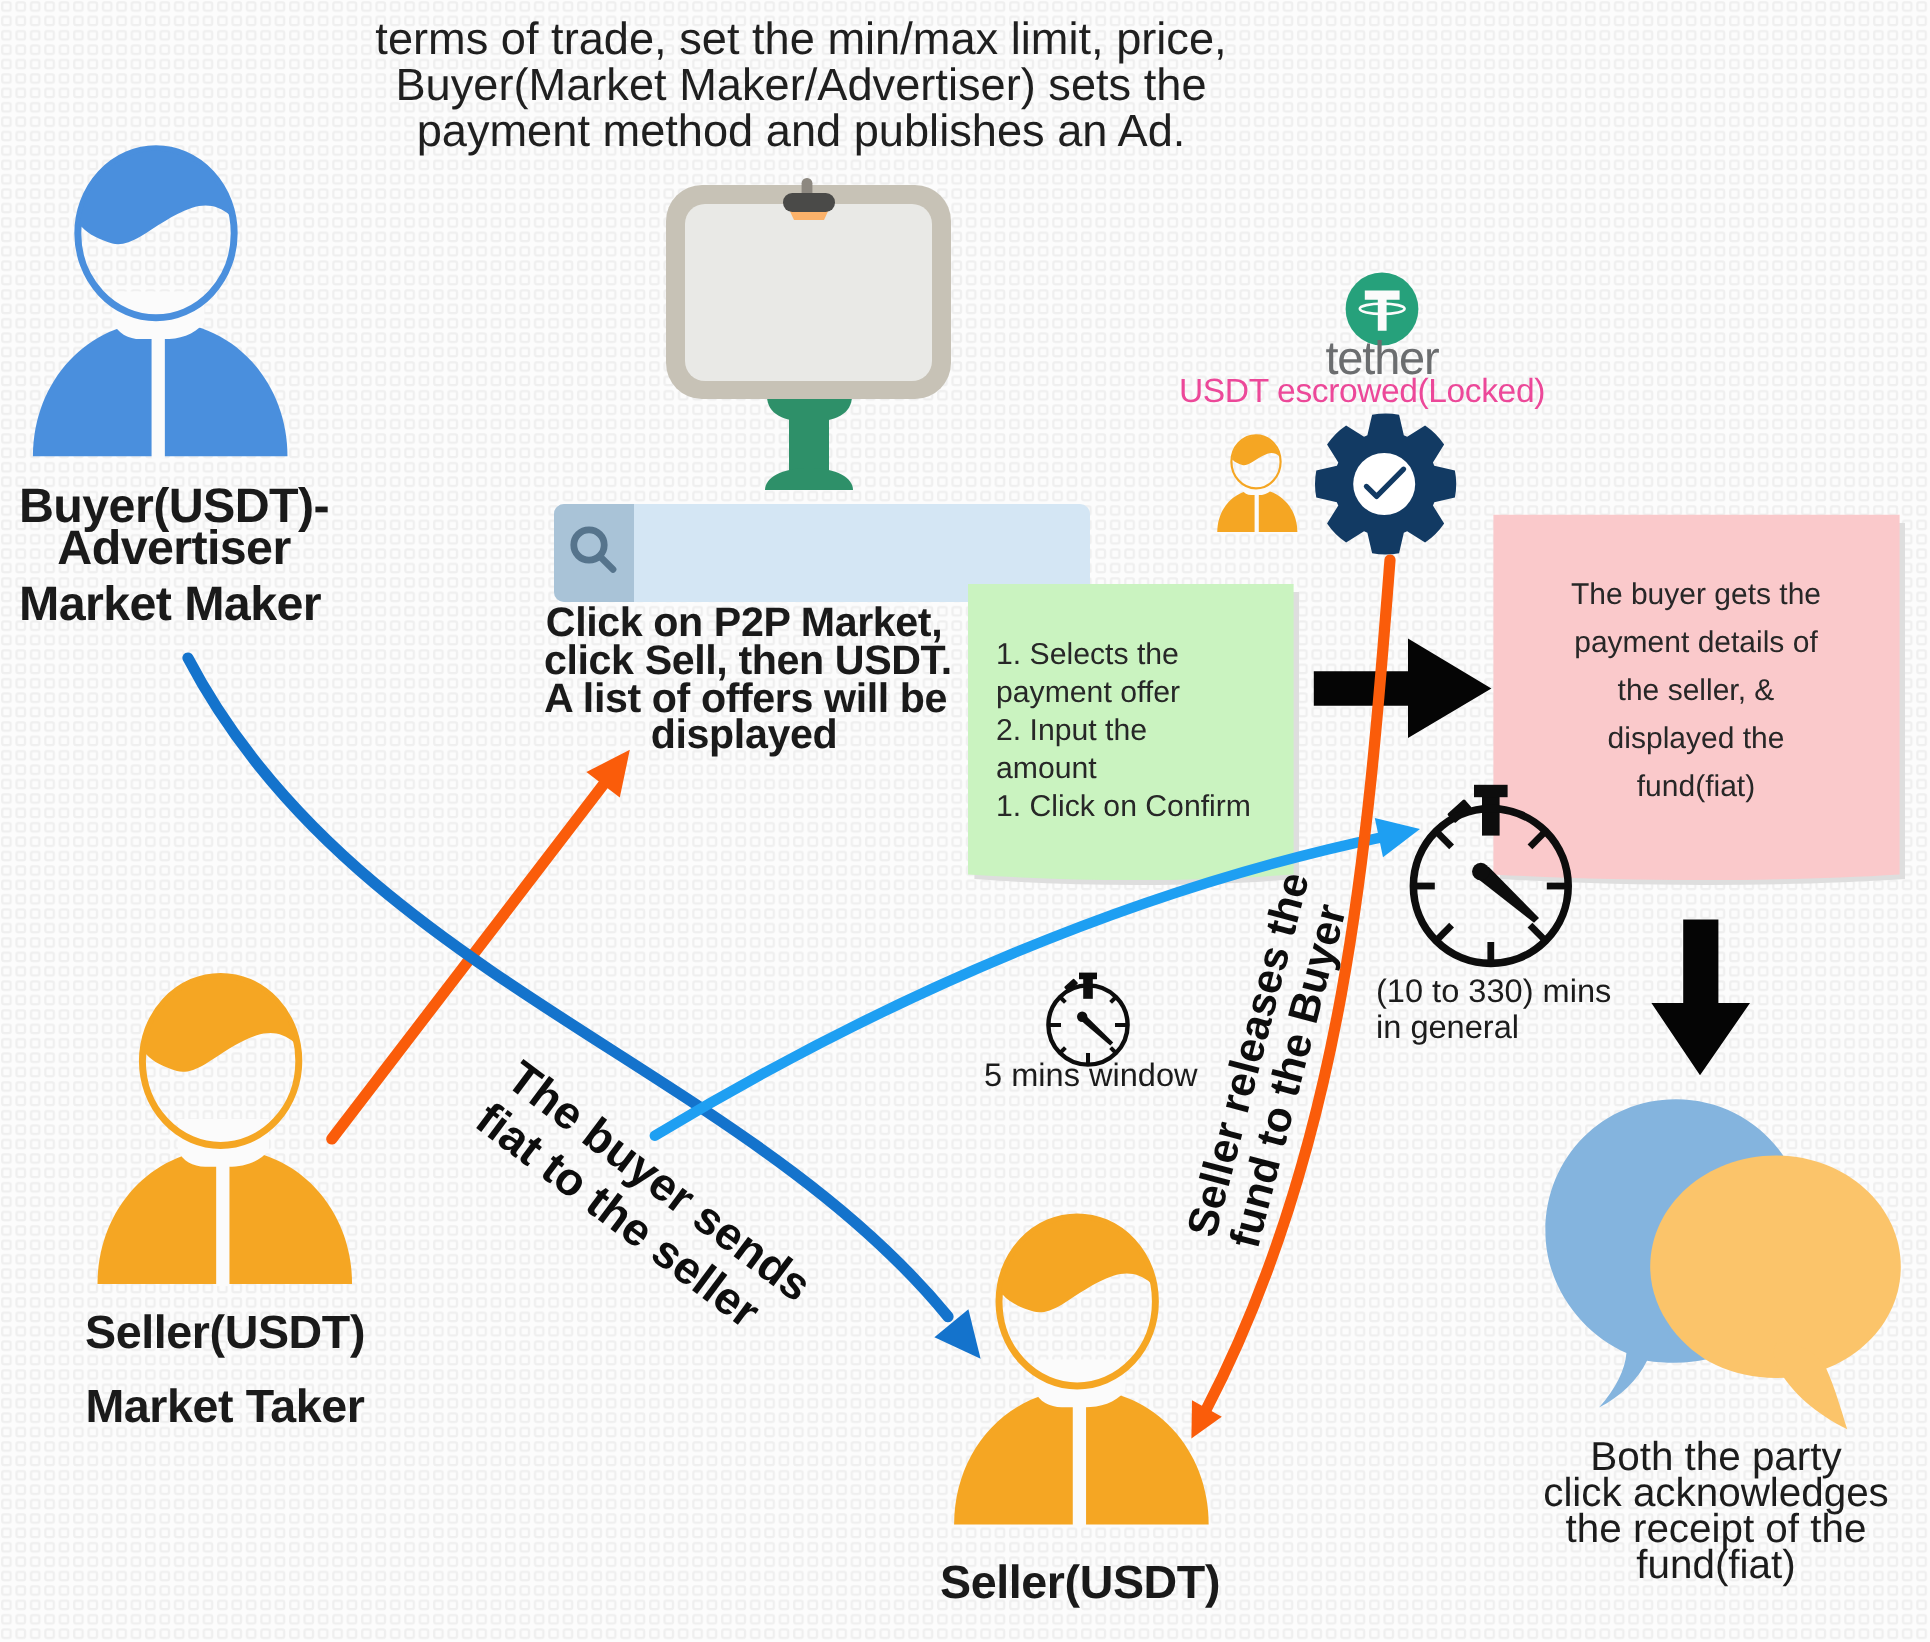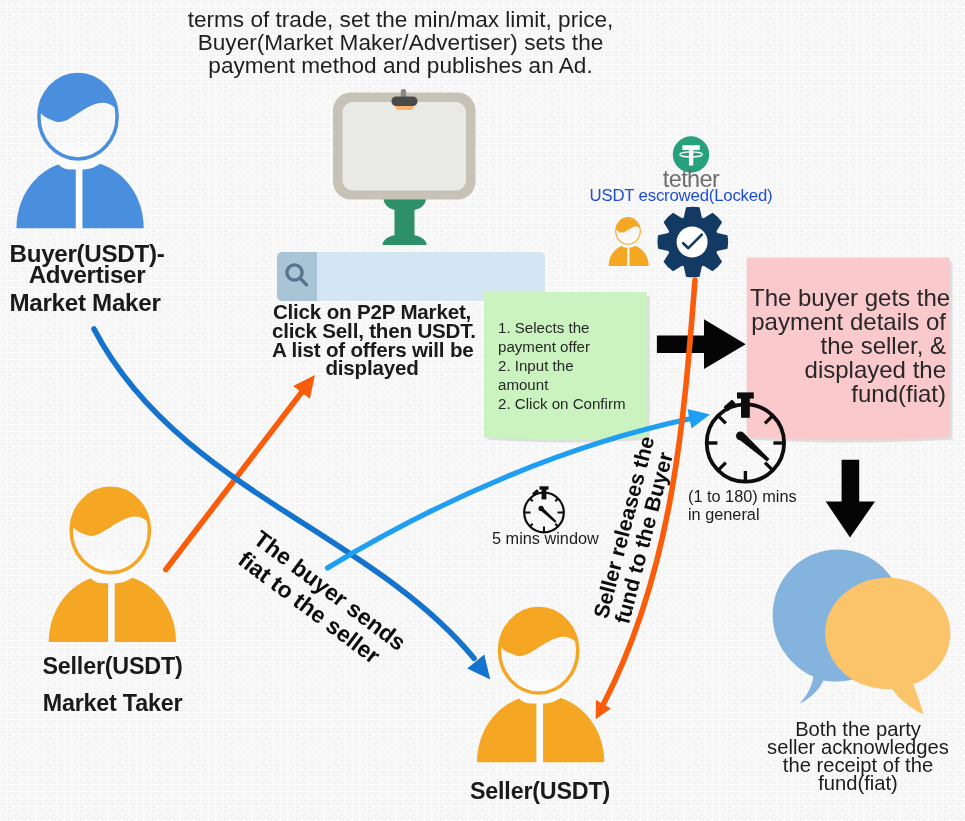--- a/index.html
+++ b/index.html
@@ -19,23 +19,23 @@
   #hdr{left:0;top:9px;width:801px;text-align:center;font-size:22.6px;line-height:22.8px;color:#1f1f1f;}
   .bold{font-weight:bold;}
   .note{font-size:17px;line-height:25px;color:#272727;}
   #buyerlbl{left:-5px;top:243px;width:184px;font-size:24.2px;line-height:21.3px;letter-spacing:-0.3px;}
   #buyerrole{left:-7px;top:292px;width:184px;font-size:24.2px;line-height:21.3px;letter-spacing:-0.3px;}
   #sellerlbl{left:-2px;top:656px;width:229px;font-size:23.3px;line-height:21.5px;letter-spacing:-0.2px;}
   #sellerrole{left:-10px;top:693px;width:245px;font-size:23.3px;line-height:21.5px;letter-spacing:-0.2px;}
   #sellerbot{left:425px;top:781px;width:230px;font-size:23.3px;line-height:21.5px;letter-spacing:-0.2px;}
   #marketnote{left:272px;top:303px;width:200px;font-size:20.6px;line-height:18.8px;letter-spacing:-0.2px;}
   #greennote{left:498px;top:318px;width:160px;font-size:15.1px;line-height:19.1px;}
-  #pinknote{left:750px;top:286px;width:196px;font-size:24px;line-height:24.1px;text-align:right;}
+  #pinknote{left:750px;top:286px;width:196px;font-size:15px;line-height:24.1px;}
   #tetherword{left:631px;top:166px;width:120px;font-size:23.5px;font-weight:normal;color:#6b6d6f;letter-spacing:-0.6px;}
-  #escrowcap{left:531px;top:186px;width:300px;font-size:16.8px;color:#1d4ed8;letter-spacing:-0.2px;}
+  #escrowcap{left:531px;top:186px;width:300px;font-size:16.8px;color:#ec4899;letter-spacing:-0.2px;}
   #fivemin{left:492px;top:529px;font-size:16.3px;color:#1c1c1c;}
   #rangemin{left:688px;top:487px;font-size:16.3px;line-height:18.3px;color:#1c1c1c;}
   #chatnote{left:752px;top:720px;width:212px;font-size:20.2px;line-height:18.1px;color:#1c1c1c;}
   #lblsends{left:264px;top:526px;font-size:23px;line-height:25.5px;transform:rotate(36.9deg);transform-origin:0 0;color:#0d0d0d;}
   #lblreleases{left:590px;top:615px;font-size:21.3px;line-height:22.1px;transform:rotate(-75.4deg);transform-origin:0 0;color:#0d0d0d;}
 </style>
 </head>
 <body>
 
 <svg class="layer" id="bg" viewBox="0 0 965 821" xmlns="http://www.w3.org/2000/svg">
@@ -234,43 +234,43 @@
     <div>click Sell, then USDT.</div>
     <div>A list of offers will be</div>
     <div>displayed</div>
   </div>
 
   <div class="t note" id="greennote">
     <div>1. Selects the</div>
     <div>payment offer</div>
     <div>2. Input the</div>
     <div>amount</div>
-    <div>2. Click on Confirm</div>
+    <div>1. Click on Confirm</div>
   </div>
 
   <div class="t note ctr" id="pinknote">
     <div>The buyer gets the</div>
     <div>payment details of</div>
     <div>the seller, &amp;</div>
     <div>displayed the</div>
     <div>fund(fiat)</div>
   </div>
 
   <div class="t ctr" id="tetherword">tether</div>
   <div class="t ctr" id="escrowcap">USDT escrowed(Locked)</div>
 
   <div class="t" id="fivemin">5 mins window</div>
   <div class="t" id="rangemin">
-    <div>(1 to 180) mins</div>
+    <div>(10 to 330) mins</div>
     <div>in general</div>
   </div>
 
   <div class="t ctr" id="chatnote">
     <div>Both the party</div>
-    <div>seller acknowledges</div>
+    <div>click acknowledges</div>
     <div>the receipt of the</div>
     <div>fund(fiat)</div>
   </div>
 
   <div class="t bold" id="lblsends">
     <div>The buyer sends</div>
     <div>fiat to the seller</div>
   </div>
 
   <div class="t bold" id="lblreleases">

